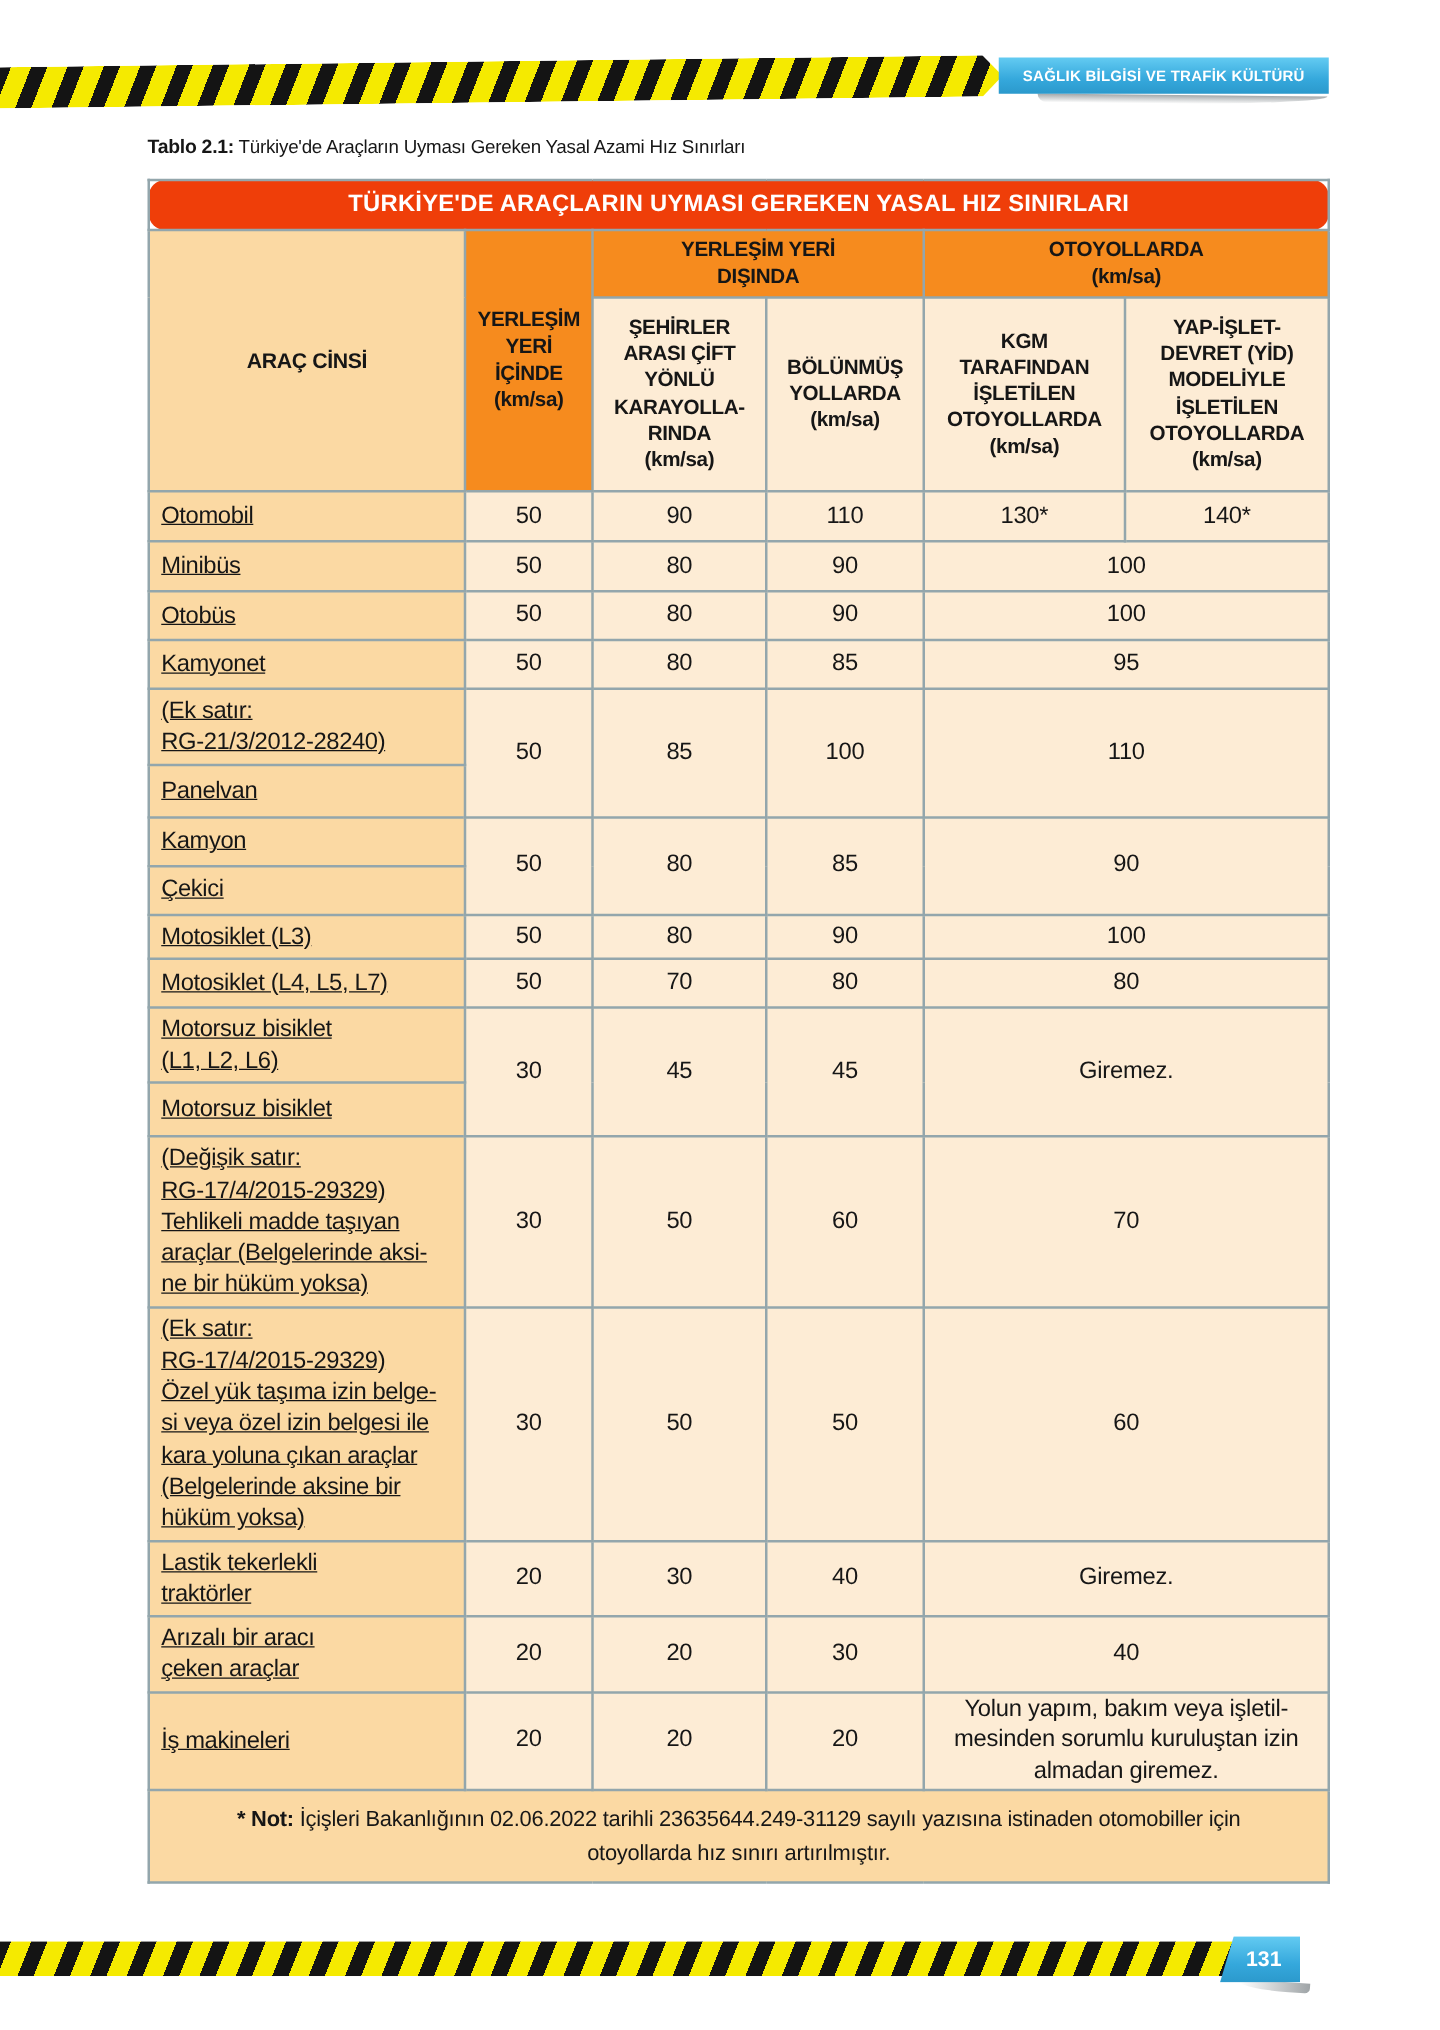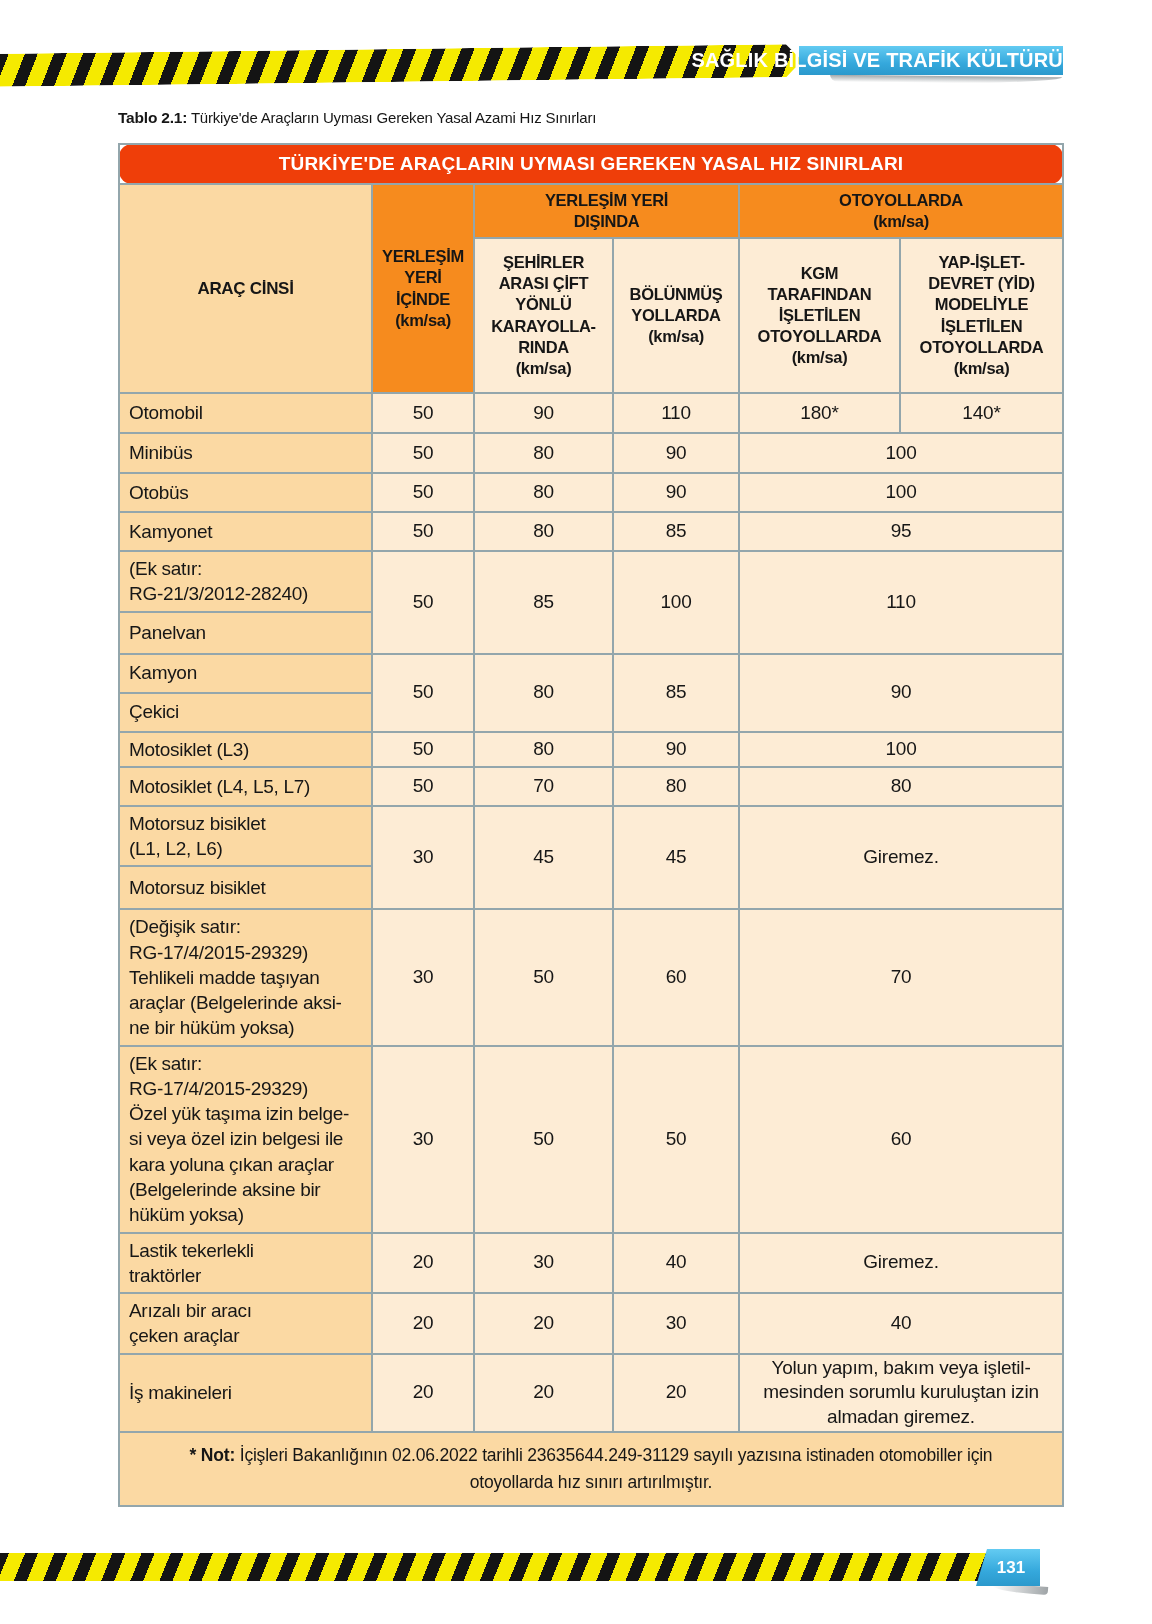--- a/index.html
+++ b/index.html
@@ -31,22 +31,22 @@
   }
   .hazard-bottom{
     left:-4px;top:1553px;width:1012px;height:28px;
     clip-path:polygon(0 0,calc(100% - 14px) 0,100% 50%,calc(100% - 14px) 100%,0 100%);
   }
 
   
   .banner{
     position:absolute;left:799px;top:46px;width:264px;height:29px;
     background:linear-gradient(180deg,var(--blue-hi) 0%,var(--blue) 60%,var(--blue-lo) 100%);
-    color:#fff;font-weight:bold;font-size:20px;letter-spacing:.2px;
-    display:flex;align-items:center;justify-content:flex-end;white-space:nowrap;
+    color:#fff;font-weight:bold;font-size:12px;letter-spacing:.2px;
+    display:flex;align-items:center;justify-content:center;white-space:nowrap;
   }
   .banner-shadow{
     position:absolute;left:830px;top:76px;width:232px;height:7px;
     background:linear-gradient(180deg,rgba(85,95,100,.55),rgba(85,95,100,0));
     border-radius:0 0 60% 8px/0 0 100% 100%;
     transform:rotate(.6deg);
   }
 
   
   .page-badge{
@@ -80,21 +80,21 @@
   }
   th.hdr{font-weight:bold;text-align:center;font-size:16.5px;line-height:1.28;letter-spacing:-.3px}
   th.hdr-orange{background:var(--hdr-orange)}
   th.hdr-peach{background:var(--cream)}
   th.hdr-arac{background:var(--peach);font-size:17px}
   tr.hdr-row-1{height:54px}
   tr.hdr-row-2{height:155px}
 
   td.label-cell{
     background:var(--peach);text-align:left;padding:4px 8px 4px 9px;
-    font-size:19px;line-height:1.33;letter-spacing:-.3px;
+    font-size:19px;line-height:1.33;letter-spacing:-.3px;text-decoration:underline;
   }
   td.value-cell{
     background:var(--cream);text-align:center;font-size:19px;letter-spacing:-.2px;line-height:1.3;
   }
   td.group-top{border-bottom-width:1px}
   td.group-bottom{border-top-width:1px}
 
   tr.note-row td{
     background:var(--peach);text-align:center;padding:9px 8px;
     font-size:17.5px;line-height:1.55;letter-spacing:-.2px;
@@ -161,21 +161,21 @@
 OTOYOLLARDA
 (km/sa)</th>
         </tr>
       </thead>
       <tbody>
           <tr style="height: 40px;">
             <td class="label-cell">Otomobil</td>
             <td class="value-cell">50</td>
             <td class="value-cell">90</td>
             <td class="value-cell">110</td>
-            <td class="value-cell">180*</td>
+            <td class="value-cell">130*</td>
             <td class="value-cell">140*</td>
           </tr>
           <tr style="height: 40px;">
             <td class="label-cell">Minibüs</td>
             <td class="value-cell">50</td>
             <td class="value-cell">80</td>
             <td class="value-cell">90</td>
             <td class="value-cell" colspan="2">100</td>
           </tr>
           <tr style="height: 39px;">

